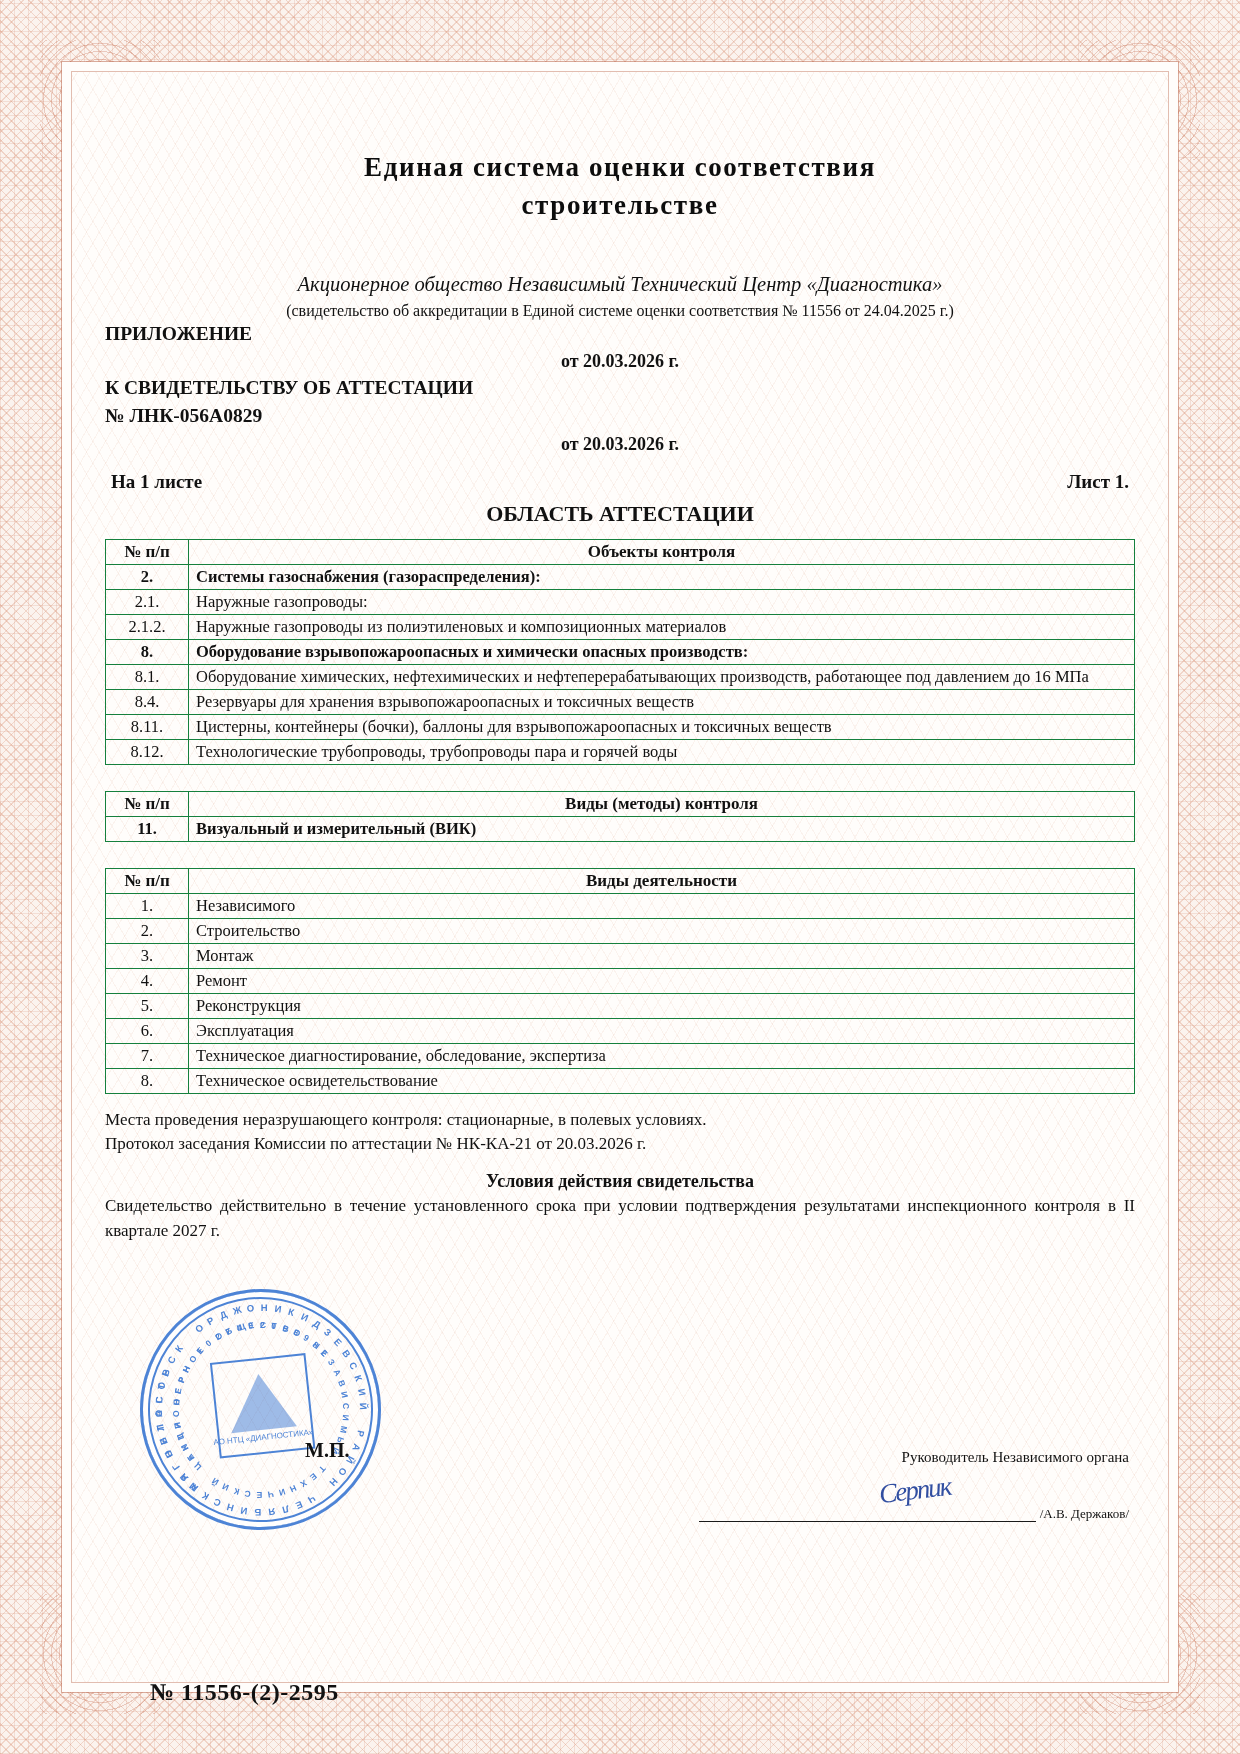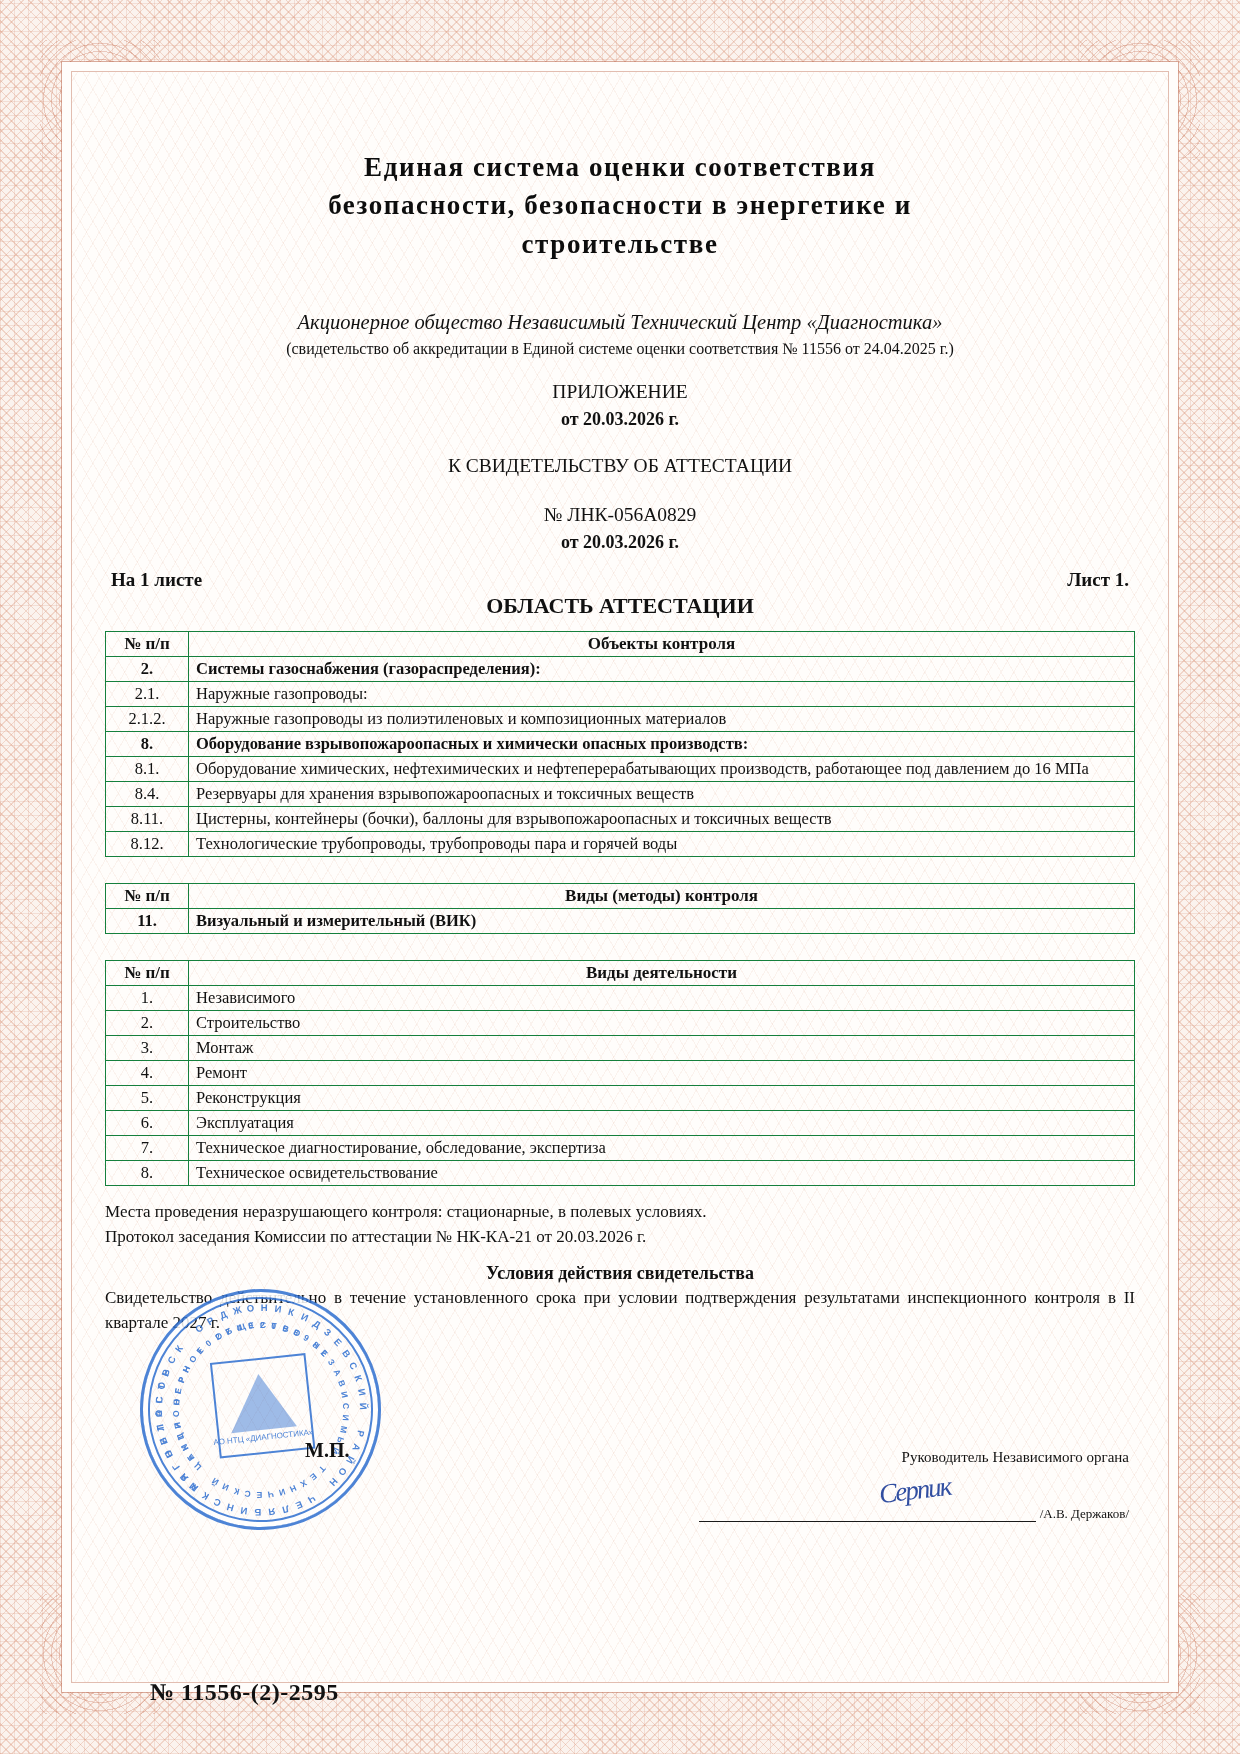--- a/index.html
+++ b/index.html
@@ -89,24 +89,23 @@
     font-size: 20.5px;
     margin-top: 48px;
   }
   .accred {
     text-align: center;
     font-size: 16px;
     margin-top: 6px;
   }
 
   .app-head {
-    text-align: center;
-    font-weight: normal;
+    text-align: left;
+    font-weight: bold;
     font-size: 19.5px;
-    margin-top: 20px;
     line-height: 1.45;
   }
   .app-date {
     text-align: center;
     font-weight: bold;
     font-size: 18px;
     line-height: 1.45;
   }
 
   .sheet-row {
@@ -116,21 +115,21 @@
     font-weight: bold;
     font-size: 19px;
     margin-top: 14px;
     padding: 0 6px;
   }
 
   .section-title {
     text-align: center;
     font-weight: bold;
     font-size: 22px;
-    margin-top: 2px;
+    margin-top: 8px;
     margin-bottom: 12px;
   }
 
   table {
     border-collapse: collapse;
     width: 100%;
     font-size: 16.5px;
   }
   table td, table th {
     border: 1px solid #15803d;
@@ -293,21 +292,20 @@
   <div class="corner tr"></div>
   <div class="corner bl"></div>
   <div class="corner br"></div>
   <div class="border-mask"></div>
   <div class="inner-guilloche"></div>
 
   <div class="content">
 
     <div class="title">
       <div>Единая система оценки соответствия</div>
-      <div>безопасности, безопасности в энергетике и</div>
       <div>строительстве</div>
     </div>
 
     <div class="org">Акционерное общество Независимый Технический Центр «Диагностика»</div>
     <div class="accred">(свидетельство об аккредитации в Единой системе оценки соответствия № 11556 от 24.04.2025 г.)</div>
 
     <div class="app-head">
       <div>ПРИЛОЖЕНИЕ</div>
     </div>
     <div class="app-date">от 20.03.2026 г.</div>

